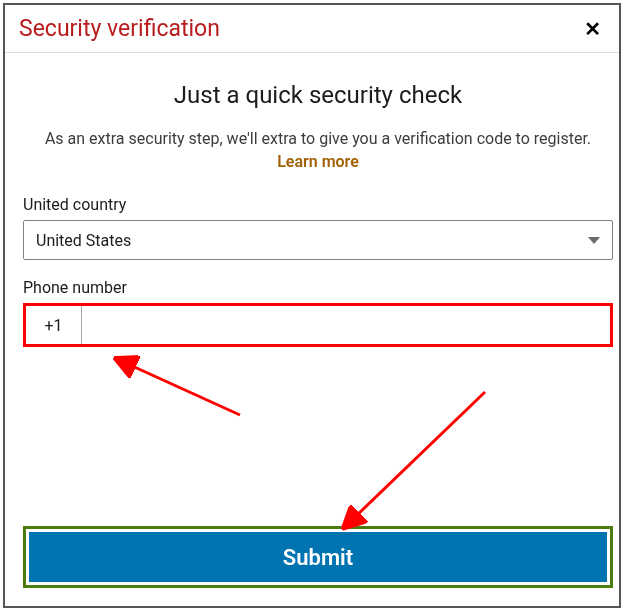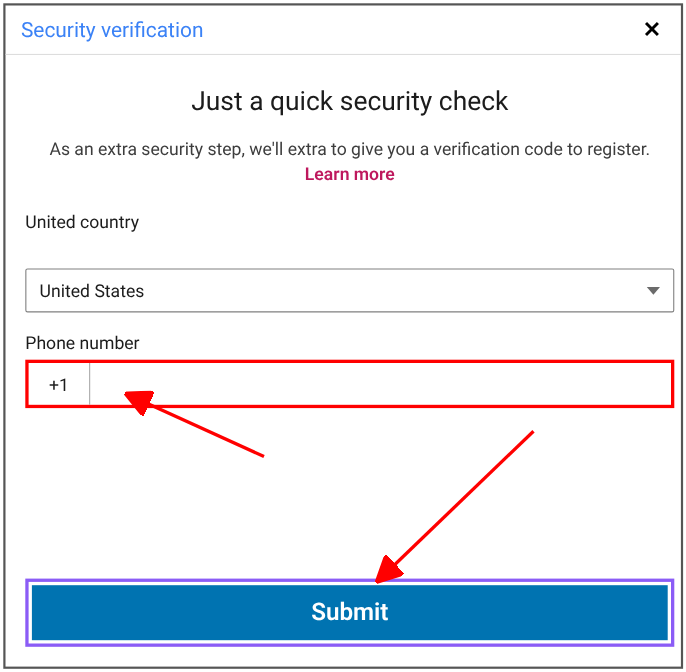--- a/index.html
+++ b/index.html
@@ -24,22 +24,22 @@
       flex-direction: column;
     }
     .header {
       display: flex;
       justify-content: space-between;
       align-items: center;
       padding: 10px 14px 10px 14px;
       border-bottom: 1px solid #ddd;
     }
     .header-title {
-      font-size: 19px;
-      color: #3b82f6;
+      font-size: 23px;
+      color: #b91c1c;
     }
     .close-btn {
       font-size: 20px;
       font-weight: bold;
       cursor: pointer;
       line-height: 1;
       padding: 2px 4px;
     }
     .content {
       padding: 28px 6px 18px 18px;
@@ -56,40 +56,39 @@
     }
     .subtext {
       text-align: center;
       font-size: 16px;
       color: #3d3d3d;
       line-height: 1.45;
       margin-bottom: 22px;
       padding: 0 4px;
     }
     .learn-more {
-      color: #be185d;
+      color: #a16207;
       font-weight: 600;
       cursor: pointer;
     }
     .field-label {
       font-size: 16px;
       color: #1c1c1c;
       margin-bottom: 6px;
     }
     .select-wrapper {
       position: relative;
       border: 1px solid #808080;
       border-radius: 2px;
       height: 40px;
       display: flex;
       align-items: center;
       padding: 0 12px;
       margin-bottom: 18px;
       cursor: pointer;
-      margin-top: 27px;
     }
     .select-value {
       font-size: 16px;
       color: #1c1c1c;
       flex: 1;
     }
     .dropdown-arrow {
       width: 0;
       height: 0;
       border-left: 6px solid transparent;
@@ -116,21 +115,21 @@
       outline: none;
       padding: 0 12px;
       font-size: 16px;
       color: #1c1c1c;
       font-family: inherit;
     }
     .spacer {
       flex: 1;
     }
     .submit-wrapper {
-      border: 3px solid #8b5cf6;
+      border: 3px solid #4d7c0f;
       padding: 3px;
     }
     .submit-btn {
       width: 100%;
       height: 50px;
       background: #0073b1;
       color: #fff;
       border: none;
       font-size: 22px;
       font-weight: 600;

